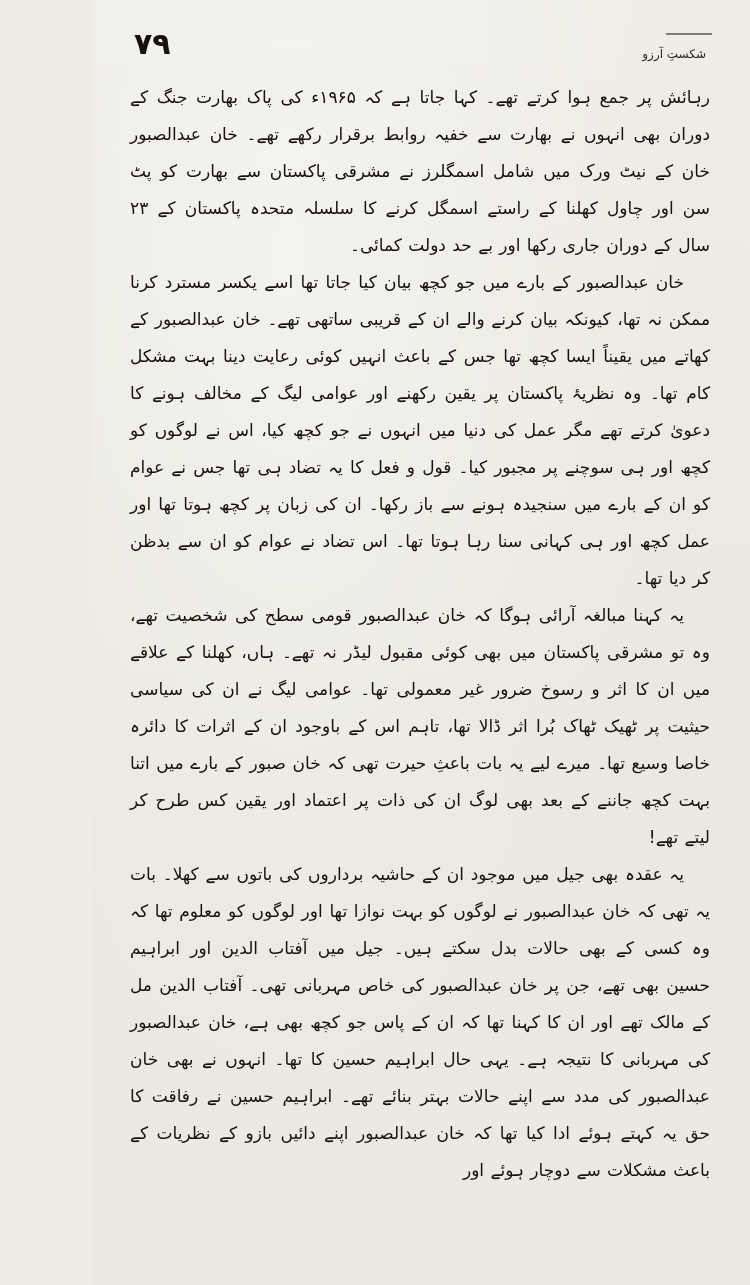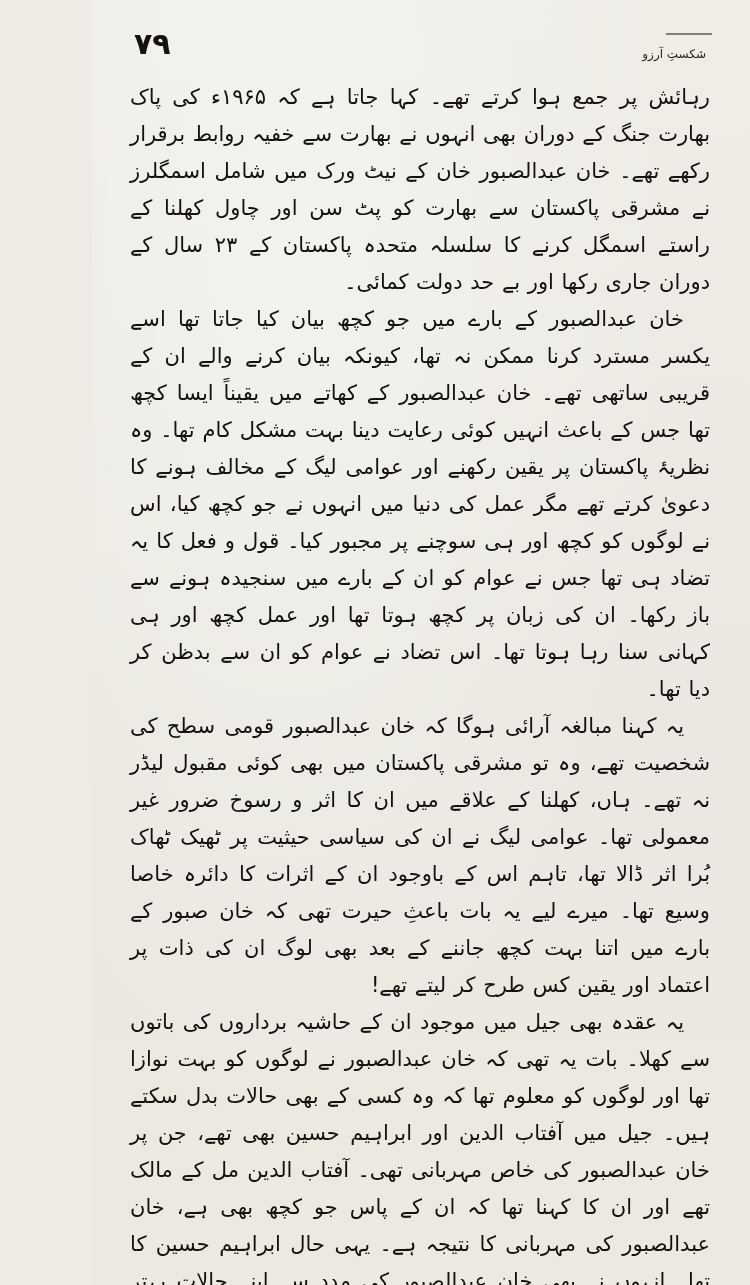--- a/index.html
+++ b/index.html
@@ -45,21 +45,21 @@
     content: "";
     position: absolute;
     top: -8px;
     right: -6px;
     width: 46px;
     height: 2px;
     background: rgba(40,35,28,0.55);
   }
   .body-text { direction: rtl; }
   .para {
-    font-size: 21px;
+    font-size: 17px;
     line-height: 37px;
     text-align: justify;
     text-justify: inter-word;
     color: #15120e;
     word-spacing: 1px;
   }
   .para + .para { margin-top: 0; }
   .para.indent { text-indent: 26px; }
 </style>
 </head>

